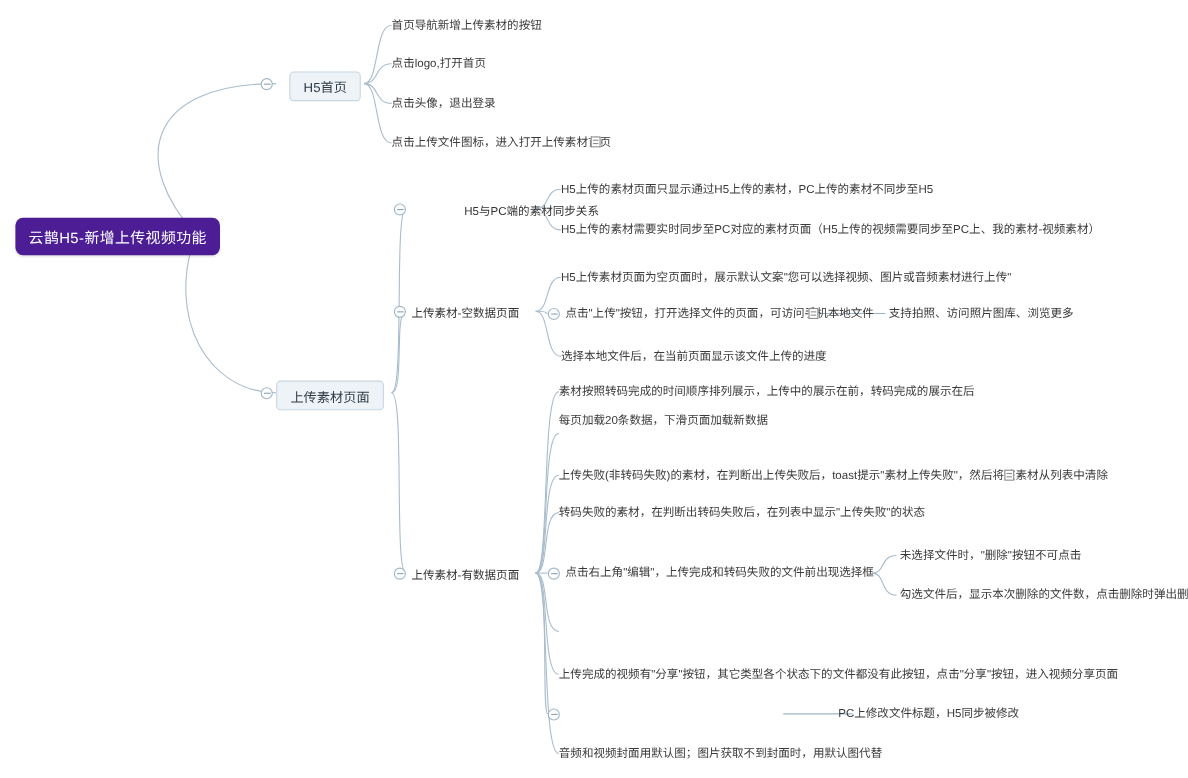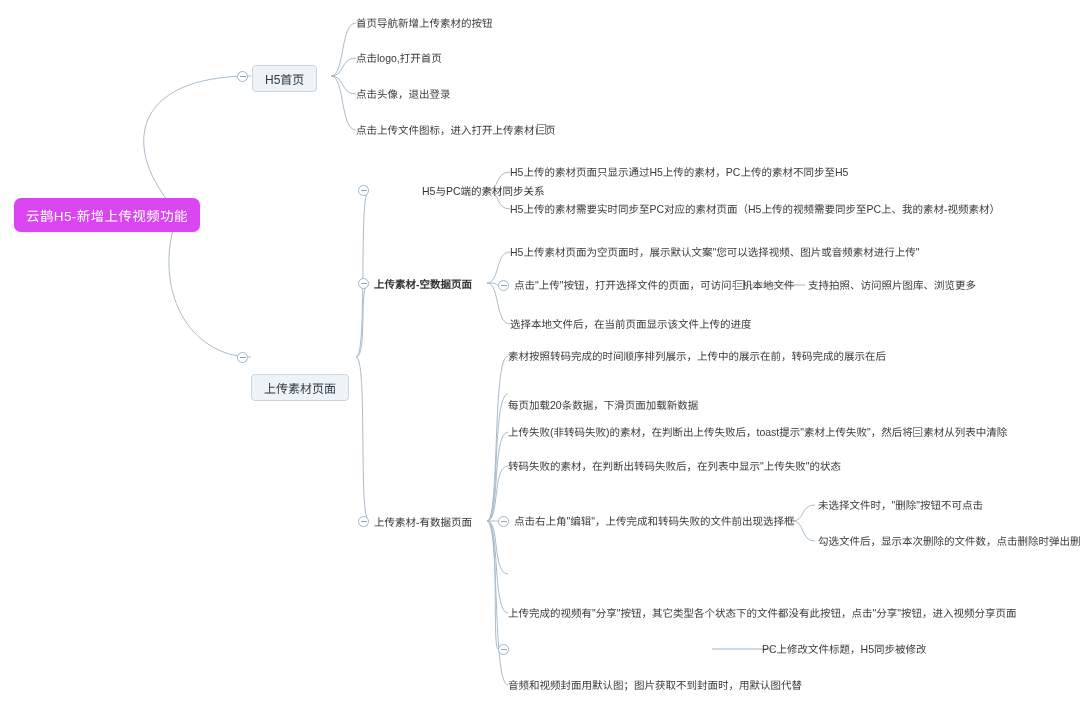--- a/index.html
+++ b/index.html
@@ -19,21 +19,21 @@
     position:absolute;left:0;top:0;width:1080px;height:707px;
     pointer-events:none;
   }
   .node{
     position:absolute;
     white-space:nowrap;
     box-sizing:border-box;
   }
   
   .root{
-    background:#d946ef;
+    background:#4c1d95;
     color:#ffffff;
     border-radius:7px;
     padding:7px 12px;
     font-size:13.5px;
     letter-spacing:.4px;
     box-shadow:0 1px 2px rgba(0,0,0,.10);
   }
   
   .boxed{
     background:#eef3f7;
@@ -134,56 +134,56 @@
 
       <path d="M712 649 L 775 649" stroke="#9db6c7"></path>
     </g>
   </svg>
 
   <div class="node root" style="left:14px;top:198px;">
     <span>云鹊H5-新增上传视频功能</span>
   </div>
 
   <div class="toggle" style="left:237px;top:71px;"></div>
-  <div class="node boxed" style="left:252px;top:65px;text-align:right;">
+  <div class="node boxed" style="left:263px;top:65px;text-align:right;">
     <span>H5首页</span>
   </div>
 
   <div class="node plain" style="left:356px;top:16px;">
     <span>首页导航新增上传素材的按钮</span>
   </div>
   <div class="node plain" style="left:356px;top:51px;">
     <span>点击logo,打开首页</span>
   </div>
   <div class="node plain" style="left:356px;top:87px;">
     <span>点击头像，退出登录</span>
   </div>
   <div class="node plain" style="left:356px;top:123px;">
     <span>点击上传文件图标，进入打开上传素材首页</span>
   </div>
   <div class="note-icon" style="left:537px;top:124px;"></div>
 
   <div class="toggle" style="left:237px;top:352px;"></div>
-  <div class="node boxed" style="left:251px;top:346px;margin-top:28px;">
+  <div class="node boxed" style="left:251px;top:346px;">
     <span>上传素材页面</span>
   </div>
 
   <div class="toggle" style="left:358px;top:185px;"></div>
   <div class="node lvl2" style="left:374px;top:183px;padding-left:48px;">
     <span>H5与PC端的素材同步关系</span>
   </div>
   <div class="node plain" style="left:510px;top:165px;">
     <span>H5上传的素材页面只显示通过H5上传的素材，PC上传的素材不同步至H5</span>
   </div>
   <div class="node plain" style="left:510px;top:202px;">
     <span>H5上传的素材需要实时同步至PC对应的素材页面（H5上传的视频需要同步至PC上、我的素材-视频素材）</span>
   </div>
 
   <div class="toggle" style="left:358px;top:278px;"></div>
-  <div class="node lvl2" style="left:374px;top:276px;font-weight:bold;">
+  <div class="node lvl2" style="left:374px;top:276px;">
     <span>上传素材-空数据页面</span>
   </div>
   <div class="node plain" style="left:510px;top:245px;">
     <span>H5上传素材页面为空页面时，展示默认文案"您可以选择视频、图片或音频素材进行上传"</span>
   </div>
 
   <div class="toggle" style="left:498px;top:280px;"></div>
   <div class="node plain" style="left:514px;top:278px;">
     <span>点击"上传"按钮，打开选择文件的页面，可访问手机本地文件</span>
   </div>
@@ -197,21 +197,21 @@
   </div>
 
   <div class="toggle" style="left:358px;top:516px;"></div>
   <div class="node lvl2" style="left:374px;top:514px;">
     <span>上传素材-有数据页面</span>
   </div>
 
   <div class="node plain" style="left:508px;top:349px;">
     <span>素材按照转码完成的时间顺序排列展示，上传中的展示在前，转码完成的展示在后</span>
   </div>
-  <div class="node plain" style="left:508px;top:398px;">
+  <div class="node plain" style="left:508px;top:375px;">
     <span>每页加载20条数据，下滑页面加载新数据</span>
   </div>
   <div class="node plain" style="left:508px;top:425px;">
     <span>上传失败(非转码失败)的素材，在判断出上传失败后，toast提示"素材上传失败"，然后将该素材从列表中清除</span>
   </div>
   <div class="note-icon" style="left:913px;top:427px;"></div>
 
   <div class="node plain" style="left:508px;top:459px;">
     <span>转码失败的素材，在判断出转码失败后，在列表中显示"上传失败"的状态</span>
   </div>

